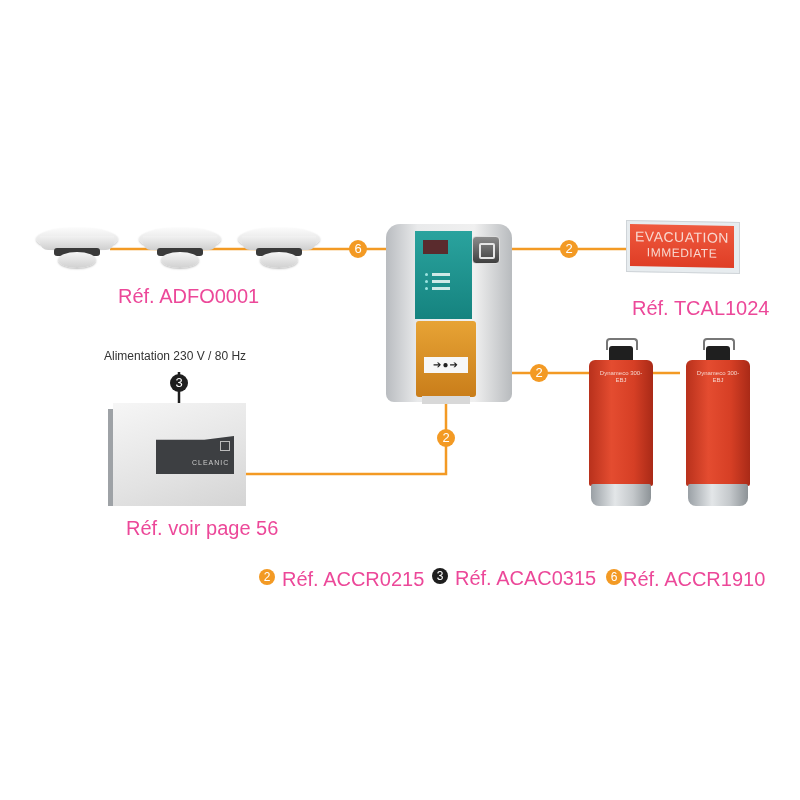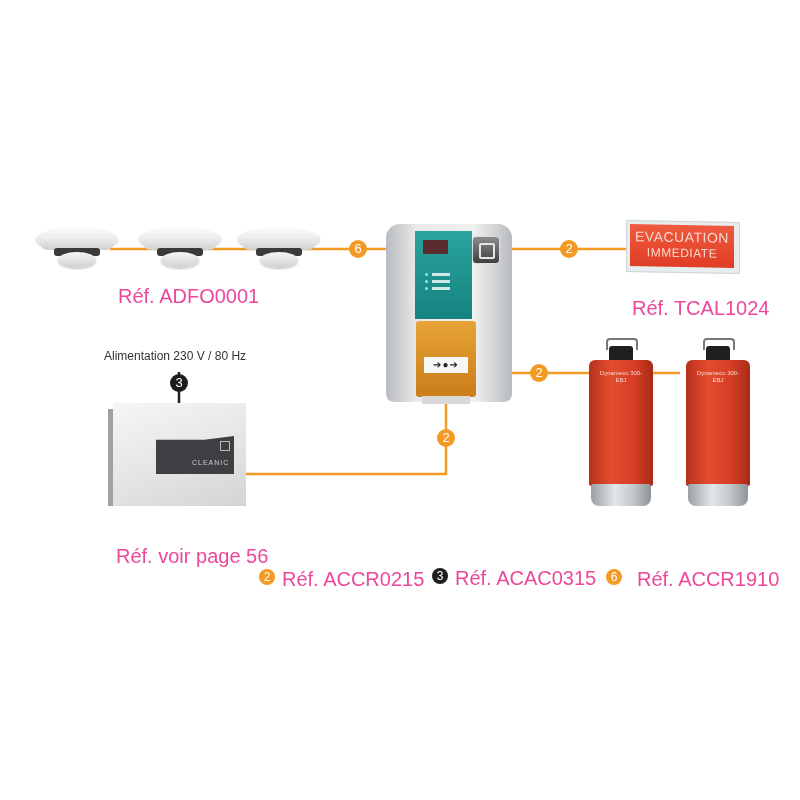--- a/index.html
+++ b/index.html
@@ -136,26 +136,26 @@
 <div class="small-label" style="left:104px; top:349px;">Alimentation 230 V / 80 Hz</div>
 <div class="badge black" style="left:170px; top:374px;">3</div>
 
 <div class="psu">
   <div class="psu-back"></div>
   <div class="psu-front"></div>
   <div class="psu-window"></div>
   <div class="psu-logo"></div>
   <div class="psu-brand">CLEANIC</div>
 </div>
-<div class="label" style="left:116px; top:517px;margin-top:28px;">Réf. voir page 56</div>
+<div class="label" style="left:126px; top:517px;">Réf. voir page 56</div>
 
 <div class="badge orange" style="left:437px; top:429px;">2</div>
 
 <div>
   <div class="badge orange" style="left:259px; top:569px; width:16px; height:16px; line-height:16px; font-size:12px;">2</div>
   <div class="label" style="left:282px; top:568px;">Réf. ACCR0215</div>
 
   <div class="badge black" style="left:432px; top:568px; width:16px; height:16px; line-height:16px; font-size:12px;">3</div>
   <div class="label" style="left:455px; top:567px;">Réf. ACAC0315</div>
 
   <div class="badge orange" style="left:606px; top:569px; width:16px; height:16px; line-height:16px; font-size:12px;">6</div>
-  <div class="label" style="left:637px; top:568px;">Réf. ACCR1910</div>
+  <div class="label" style="left:623px; top:568px;">Réf. ACCR1910</div>
 </div>
 
 </body></html>

